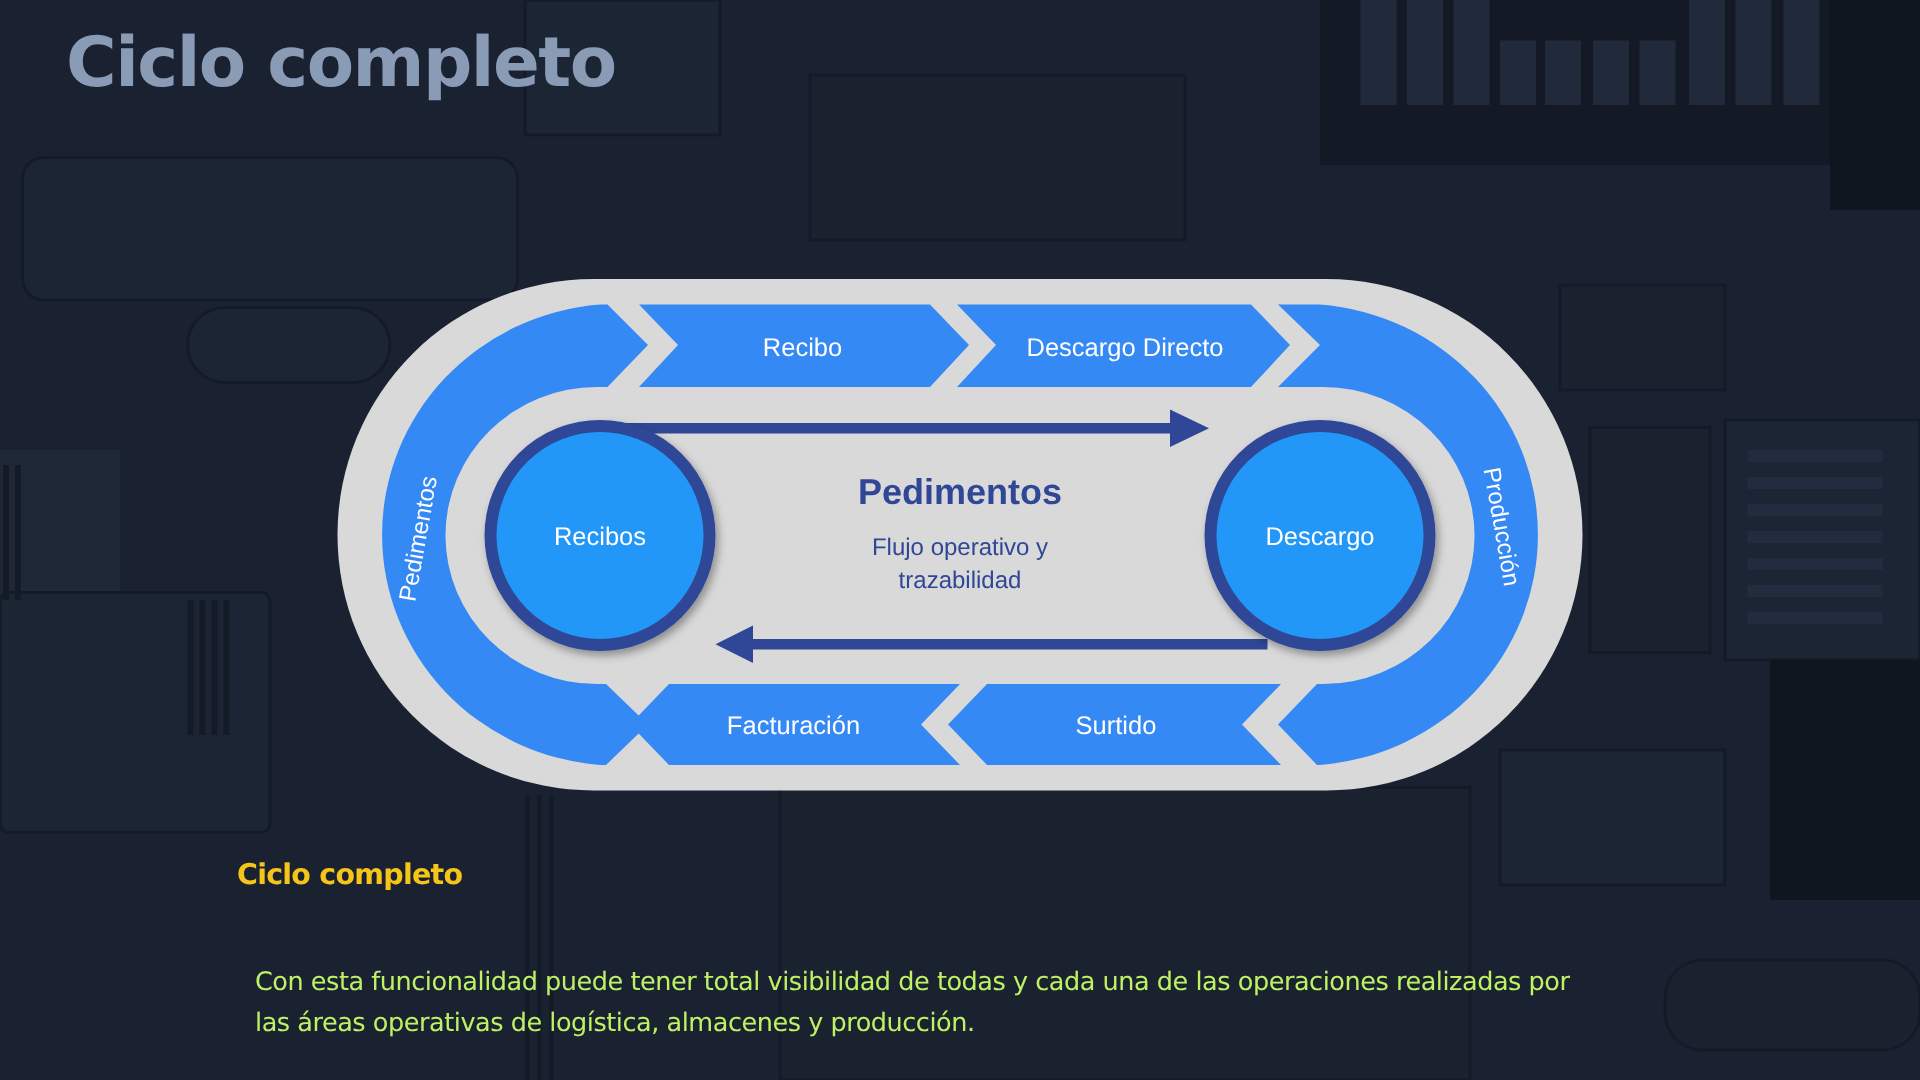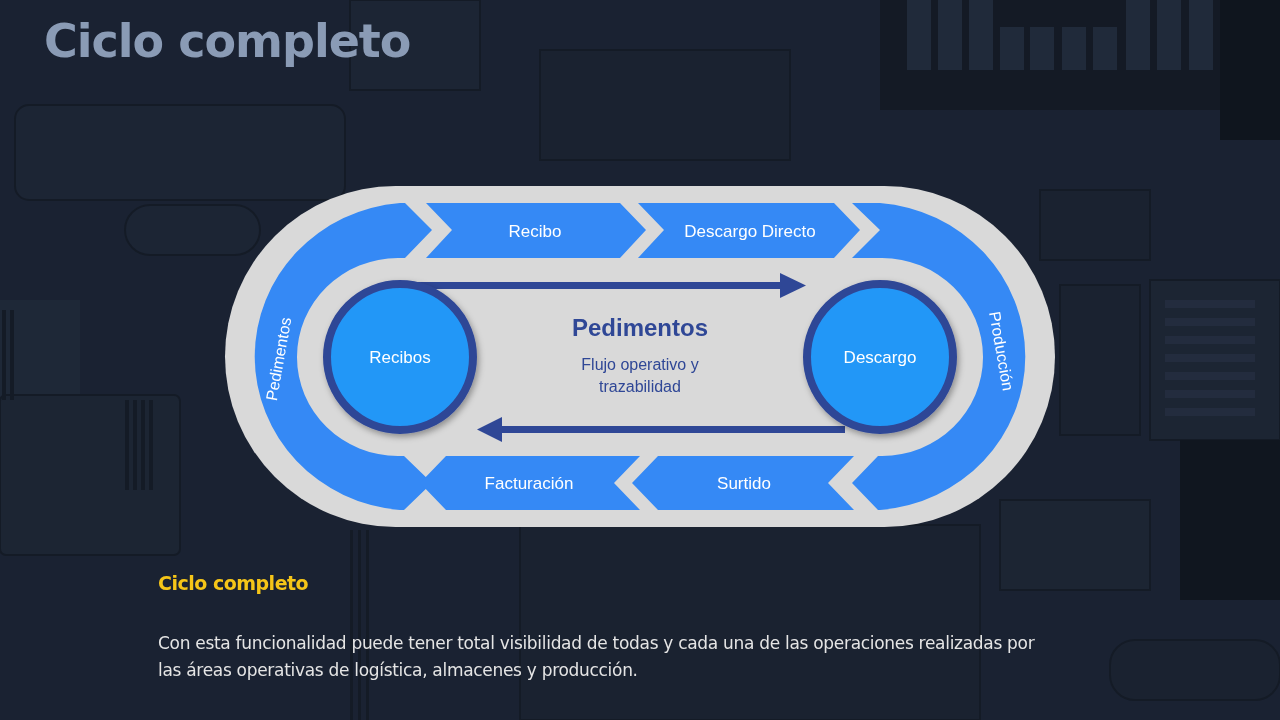--- a/index.html
+++ b/index.html
@@ -17,21 +17,21 @@
   }
   .diagram { position: absolute; left: 0; top: 0; }
   .subtitle {
     position: absolute; left: 158px; top: 572px;
     font-family: "DejaVu Sans", sans-serif; font-weight: bold;
     font-size: 19px; letter-spacing: -0.5px; color: #f5c518; margin: 0;
   }
   .body-text {
     position: absolute; left: 158px; top: 630px; width: 900px;
     font-family: "DejaVu Sans", sans-serif;
-    font-size: 17px; line-height: 27px; color: #e5e5e5; margin: 0;
+    font-size: 17px; line-height: 27px; color: #bef264; margin: 12px;
     letter-spacing: -0.3px;
   }
   .svg-text { font-family: "Liberation Sans", sans-serif; }
 </style>
 </head>
 <body>
 
 <svg class="bg" width="1280" height="720" viewBox="0 0 1280 720">
   <rect x="0" y="0" width="1280" height="720" fill="#1b2332"></rect>
   <rect x="0" y="0" width="1280" height="720" fill="#1e2738" opacity="0.6"></rect>

